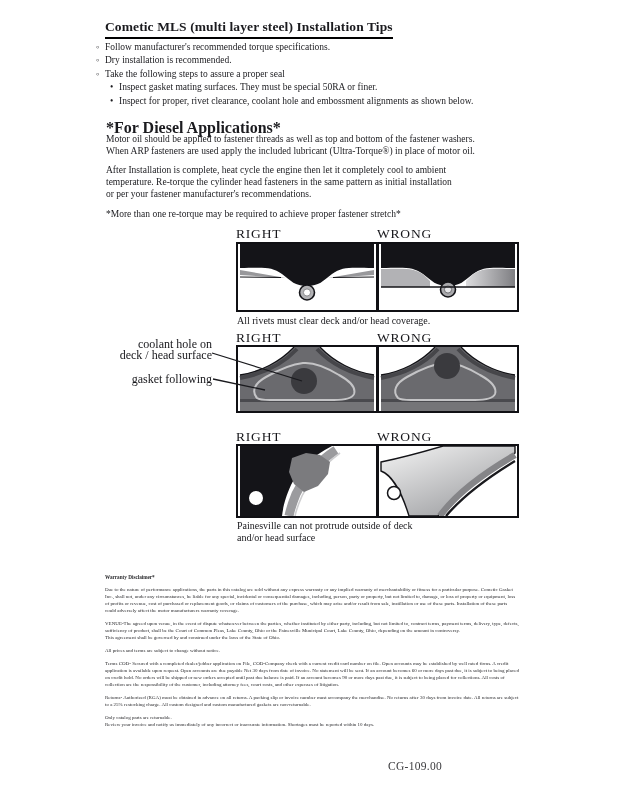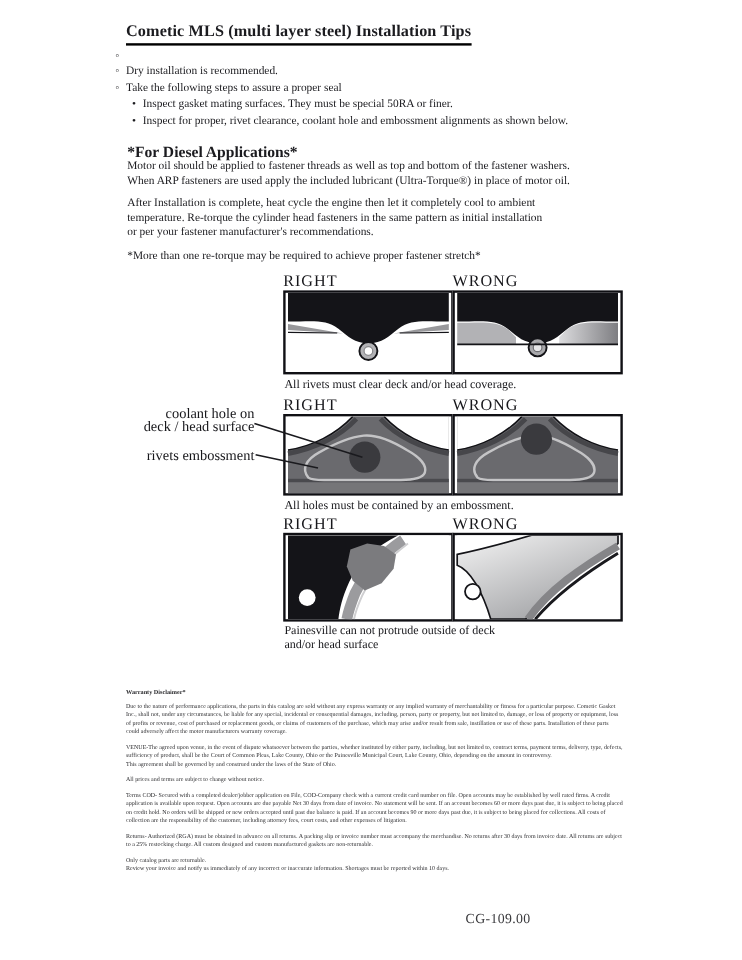--- a/index.html
+++ b/index.html
@@ -8,21 +8,21 @@
   .abs{position:absolute;}
 
   .title{font-size:13.5px;font-weight:bold;display:inline-block;
          border-bottom:2.5px solid #000;padding-bottom:2px;letter-spacing:.1px;}
 
   .tips{font-size:9.5px;line-height:13.4px;}
   .tip-row{display:flex;}
   .tip-row.sub{padding-left:14px;}
   .tip-marker{width:9px;flex:0 0 9px;}
 
-  .diesel-h{font-size:13px;font-weight:bold;}
+  .diesel-h{font-size:16px;font-weight:bold;}
   .para{font-size:9.5px;line-height:12.2px;white-space:pre-line;width:450px;}
 
   .dlabel{width:138px;text-align:left;font-size:13.5px;letter-spacing:.8px;color:#17171b;}
   .dbox{border:2px solid #101014;width:138px;box-sizing:content-box;background:#fff;line-height:0;}
   .dbox svg{display:block;}
   .dcaption{font-size:10px;line-height:11.5px;color:#17171b;white-space:pre-line;}
   .callout{font-size:12px;line-height:10.5px;text-align:right;width:134px;white-space:pre-line;color:#17171b;}
 
   .legal{width:414px;font-size:5px;line-height:7px;color:#2b2b2e;}
   .legal h4{font-size:5.2px;margin:0 0 5px 0;}
@@ -35,20 +35,21 @@
 
 <div class="page">
 
   <div class="abs" style="left:105px;top:17px;">
     <h1 class="title" style="margin:0;">Cometic MLS (multi layer steel) Installation Tips</h1>
   </div>
 
   <div class="abs tips" style="left:96px;top:41px;">
     <div class="tip-row">
       <span class="tip-marker">◦</span>
+      <span>Follow manufacturer's recommended torque specifications.</span>
     </div>
     <div class="tip-row">
       <span class="tip-marker">◦</span>
       <span>Dry installation is recommended.</span>
     </div>
     <div class="tip-row">
       <span class="tip-marker">◦</span>
       <span>Take the following steps to assure a proper seal</span>
     </div>
     <div class="tip-row sub">
@@ -103,21 +104,21 @@
     </svg>
   </div>
 
   <div class="abs dcaption" style="left:237px;top:315px;">All rivets must clear deck and/or head coverage.</div>
 
   <div class="abs dlabel" style="left:236px;top:330px;">RIGHT</div>
   <div class="abs dlabel" style="left:377px;top:330px;">WRONG</div>
 
   <div class="abs callout" style="left:78px;top:339px;">coolant hole on
 deck / head surface</div>
-  <div class="abs callout" style="left:78px;top:374px;">rivets embossment</div>
+  <div class="abs callout" style="left:78px;top:374px;">gasket following</div>
 
   <div class="abs dbox" style="left:236px;top:345px;">
     <svg width="138" height="64" viewBox="0 0 134 64">
       <rect width="134" height="64" fill="#6a6a6e"></rect>
       <rect x="0" y="52" width="134" height="3" fill="#4a4a4e"></rect>
       <rect x="0" y="55" width="134" height="9" fill="#757578"></rect>
       <path d="M57,2 C43,17 22,27 0,31" stroke="#46464a" stroke-width="4" fill="none"></path>
       <path d="M0,0 L54,0 C40,15 20,25 0,28 Z" fill="#ffffff"></path>
       <path d="M54,0 C40,15 20,25 0,28" stroke="#121216" stroke-width="1.3" fill="none"></path>
       <path d="M77,2 C91,17 112,27 134,31" stroke="#46464a" stroke-width="4" fill="none"></path>
@@ -142,21 +143,20 @@
       <path d="M17,51 C11,44 15,36 26,30 C40,22 54,17 63,16 C74,15 86,20 99,28 C110,34 116,41 114,47 C112,52 103,53 94,53 L30,53 C23,53 19,52.5 17,51 Z" stroke="#c4c4c6" stroke-width="2" fill="none"></path>
       <circle cx="66" cy="19" r="13" fill="#3a3a3e"></circle>
     </svg>
   </div>
 
   <svg class="abs" style="left:205px;top:342px;" width="110" height="55">
     <line x1="7" y1="11" x2="97" y2="39" stroke="#1a1a1e" stroke-width="1.3"></line>
     <line x1="8" y1="37" x2="60" y2="48" stroke="#1a1a1e" stroke-width="1.3"></line>
   </svg>
 
-  <div class="abs dcaption" style="left:237px;top:416px;">All holes must be contained by an embossment.</div>
 
   <div class="abs dlabel" style="left:236px;top:429px;">RIGHT</div>
   <div class="abs dlabel" style="left:377px;top:429px;">WRONG</div>
 
   <div class="abs dbox" style="left:236px;top:444px;">
     <svg width="138" height="70" viewBox="0 0 134 70">
       <rect width="134" height="70" fill="#ffffff"></rect>
       <path d="M96,4 C78,16 64,32 56,48 C52,58 50,65 49,70" stroke="#9b9b9e" stroke-width="9" fill="none"></path>
       <path d="M100,7 C84,19 70,34 62,50 C58,59 56,65 55,70" stroke="#cfcfd1" stroke-width="1.6" fill="none"></path>
       <path d="M0,0 L92,0 C72,10 58,24 51,39 C45,52 43,62 42,70 L0,70 Z" fill="#141418"></path>

